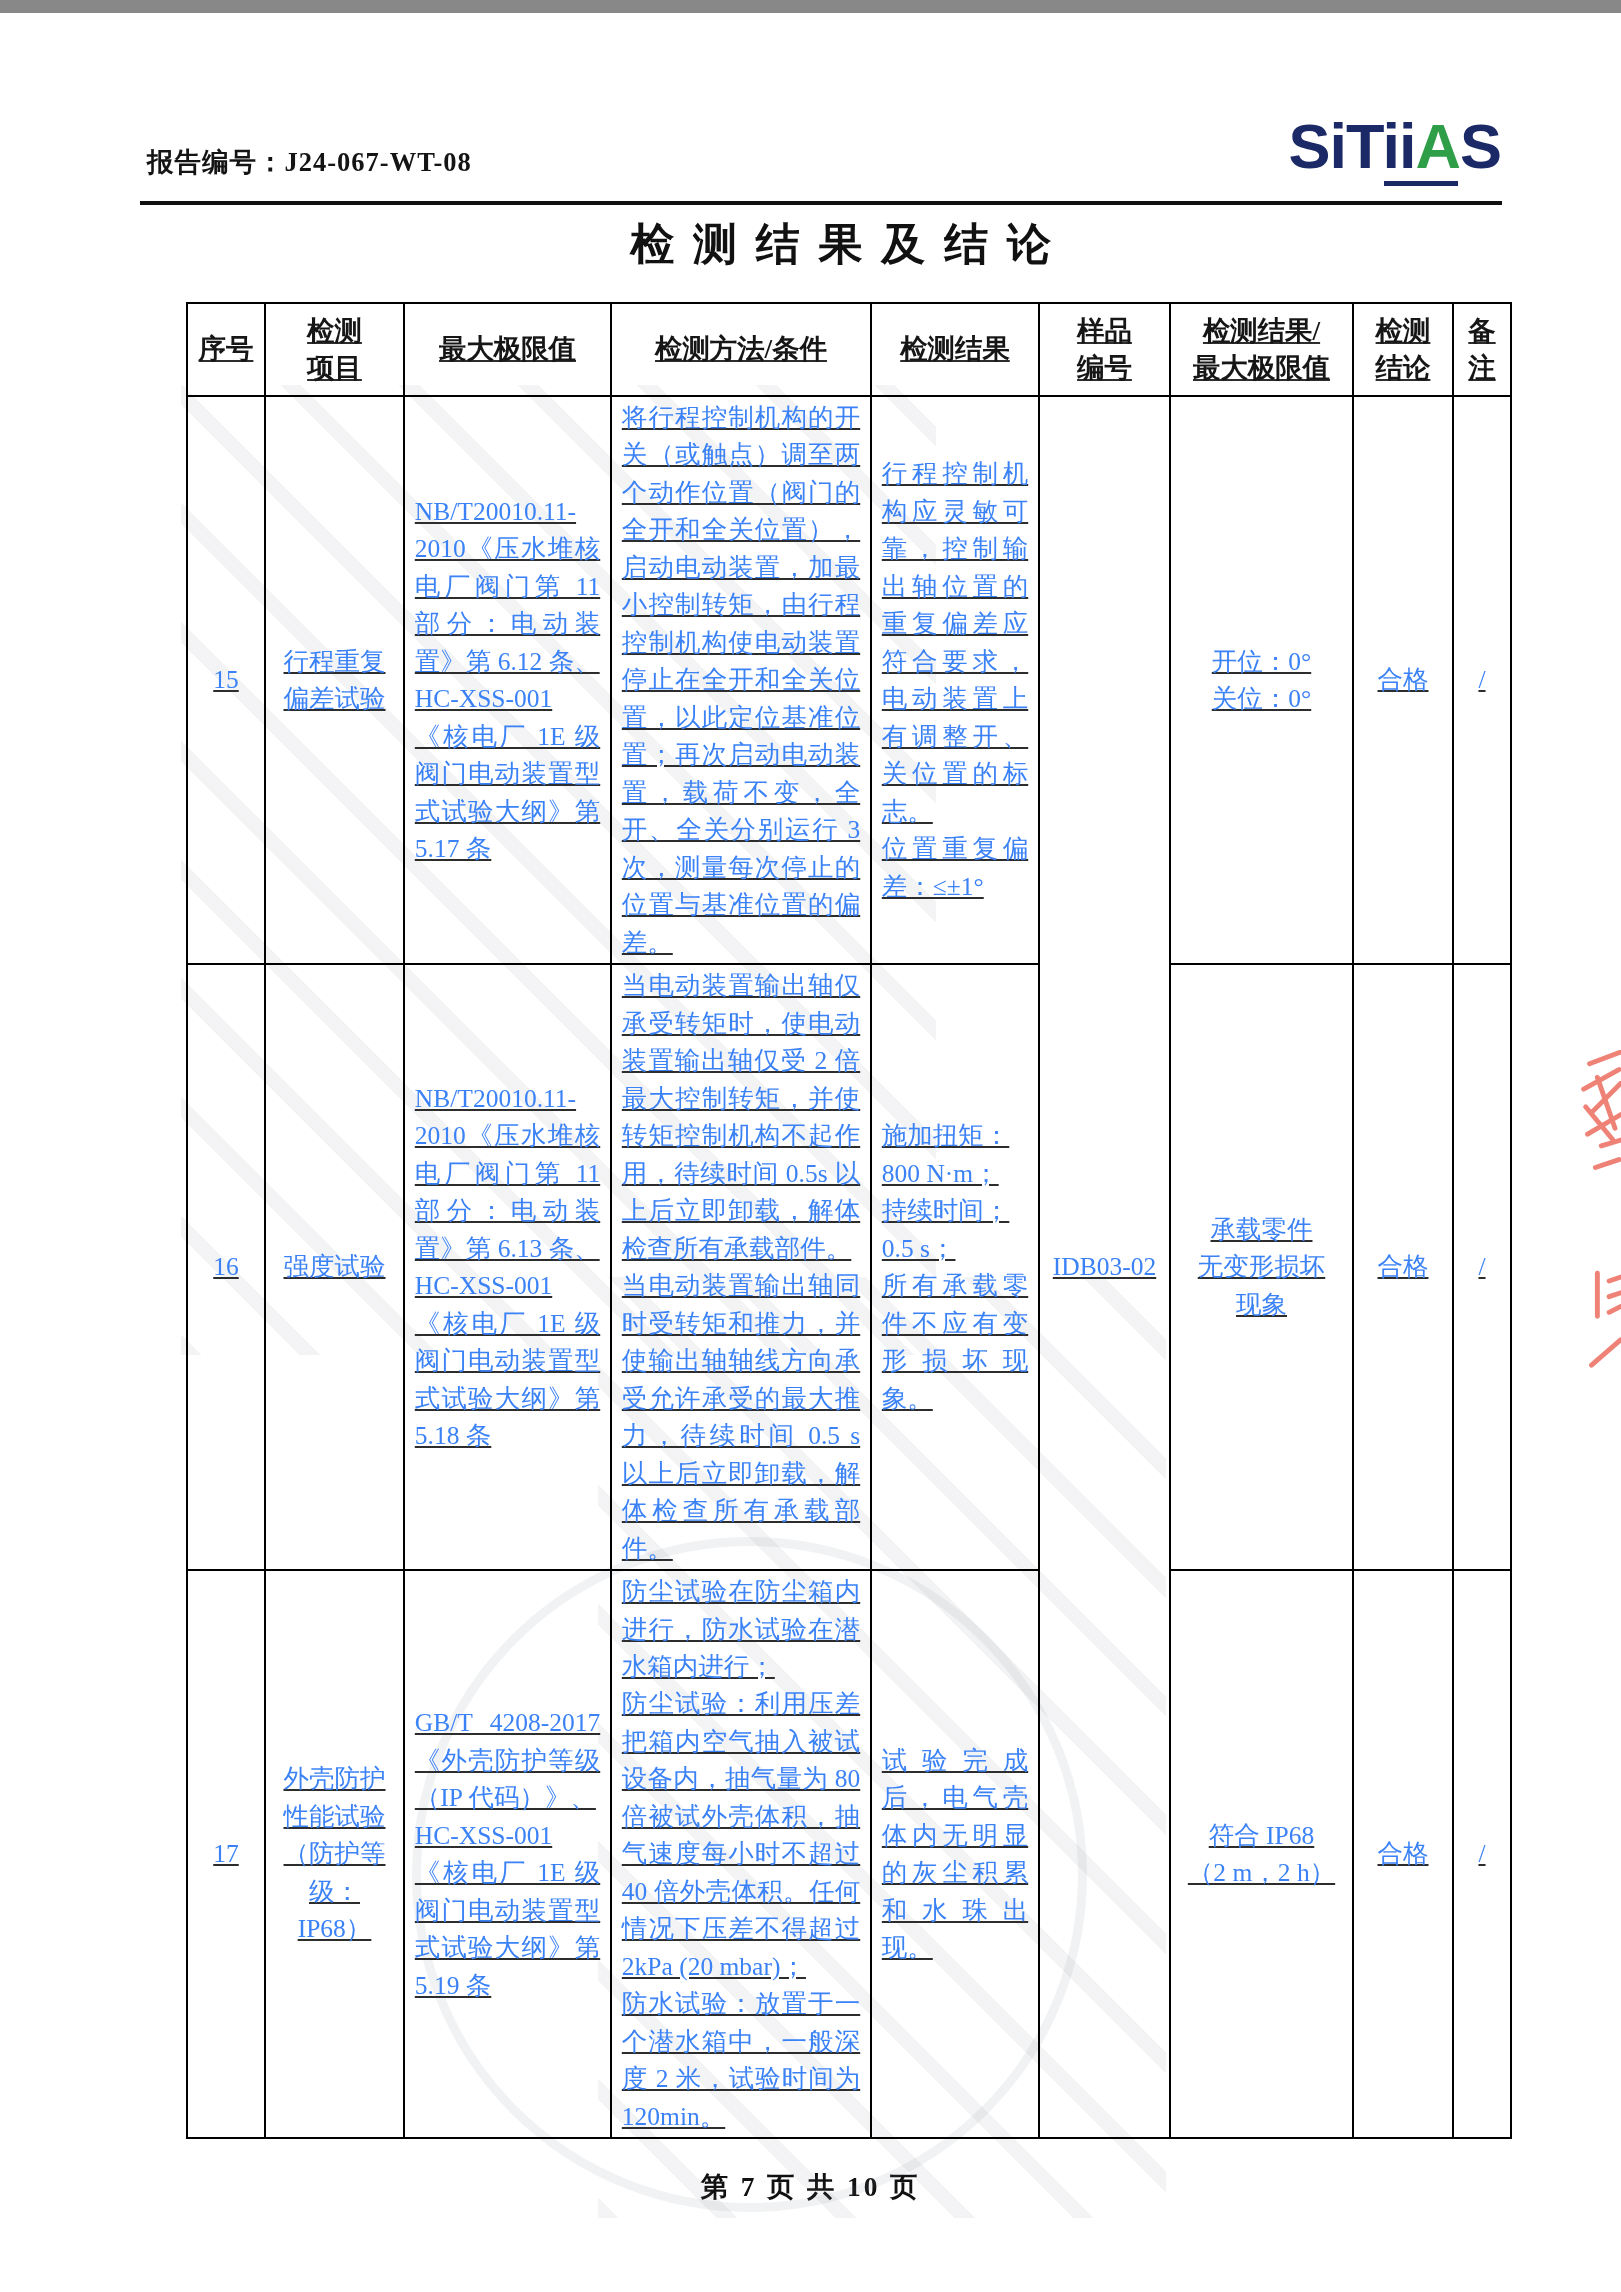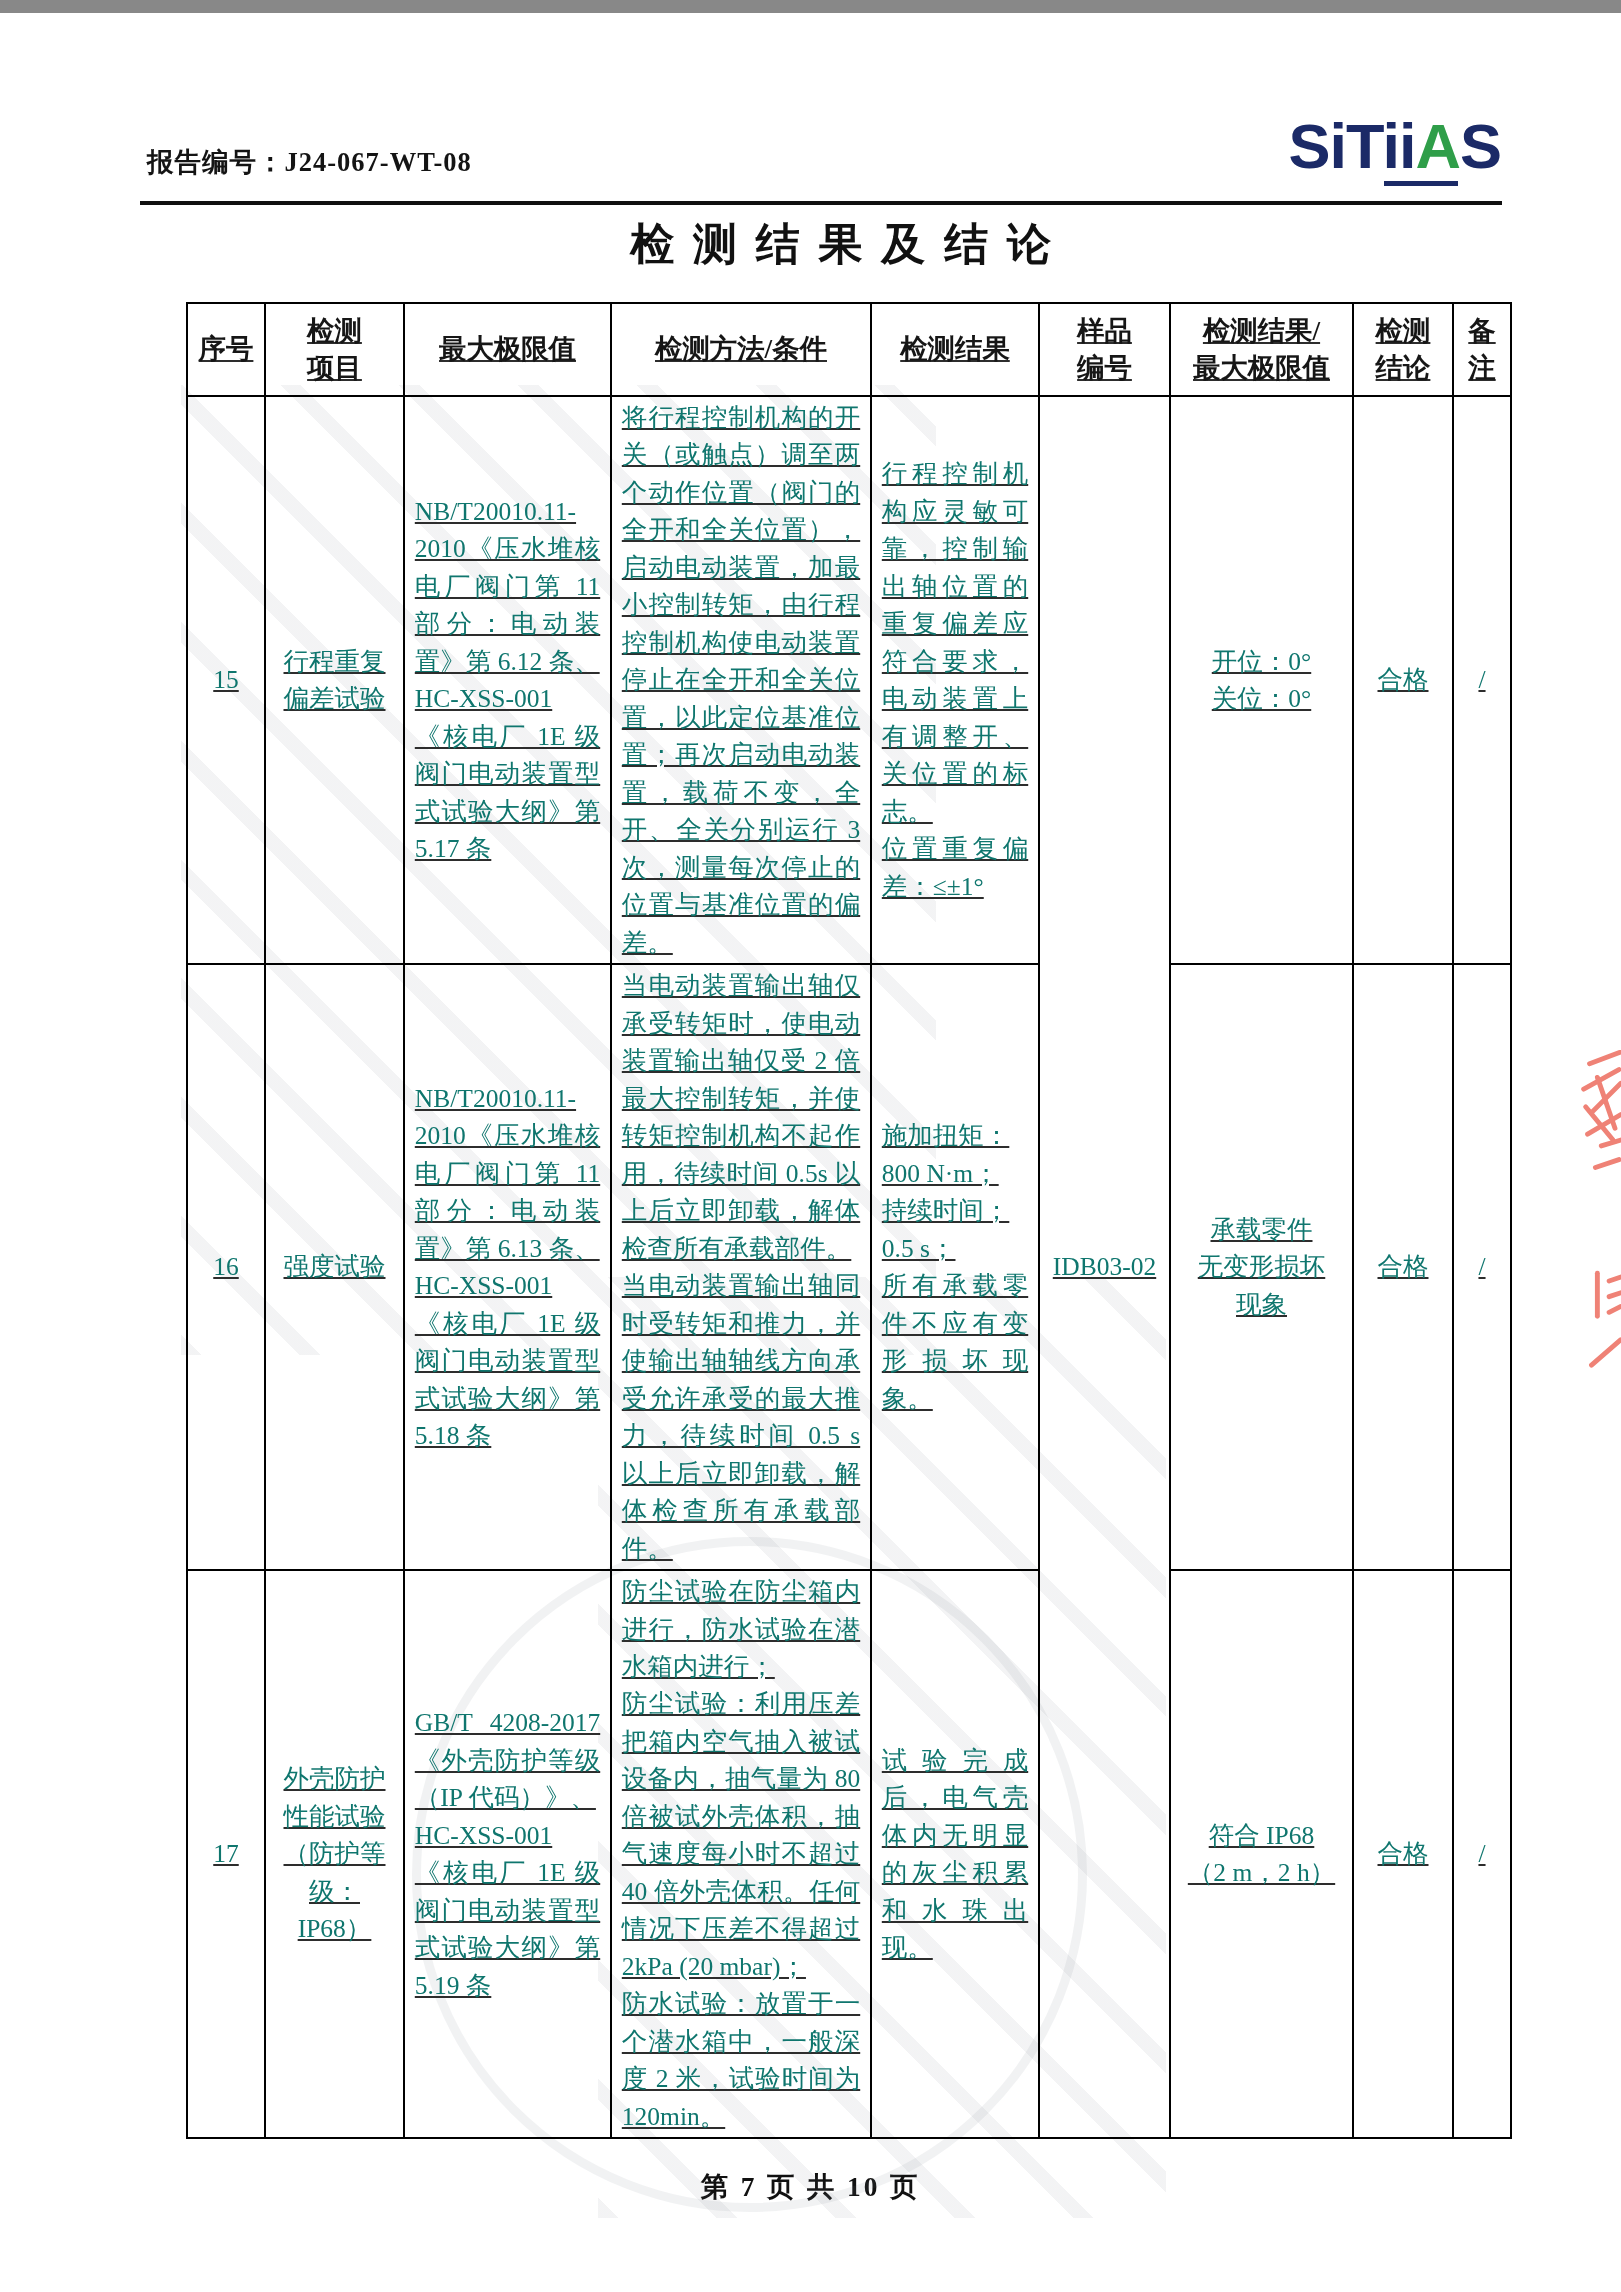--- a/index.html
+++ b/index.html
@@ -47,21 +47,21 @@
     border-collapse:collapse;
     border:2.9px solid #000;
     z-index:2;
     text-decoration:underline;
   }
   .results th,.results td{
     border:2px solid #000;
     font-size:25.5px;line-height:1.47;
     vertical-align:middle;
     padding:2px 9.8px;
-    color:#0f766e;
+    color:#3b82f6;
     box-sizing:border-box;
   }
   .results thead th{
     font-weight:bold;text-align:center;
     font-size:27.4px;line-height:1.35;color:#161616;
     padding:3.9px 2px;
   }
   .pre{white-space:pre-line;}
   tr.h-header{height:93px;}
   tr.h-r15{height:436px;}

